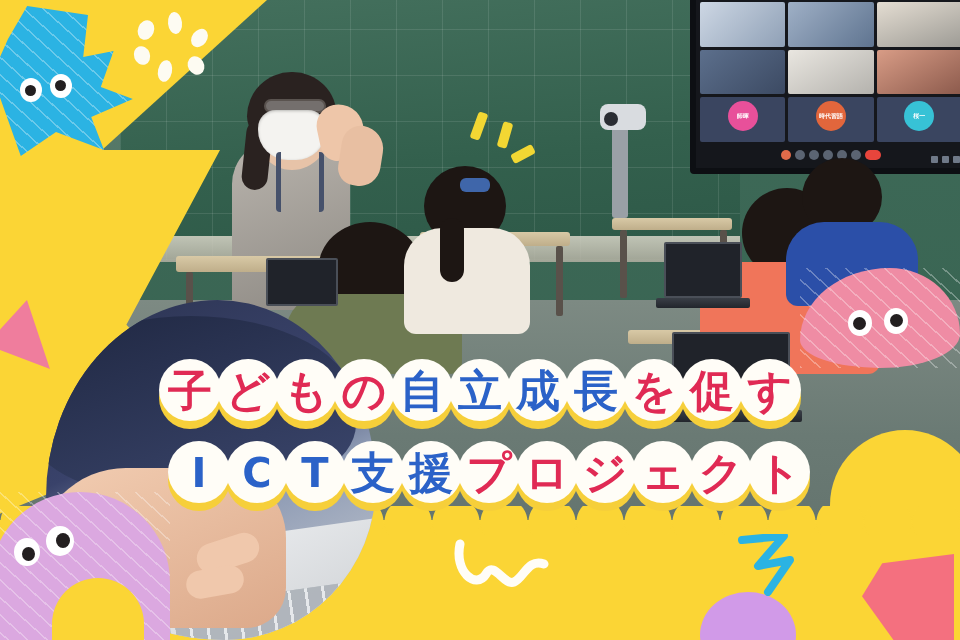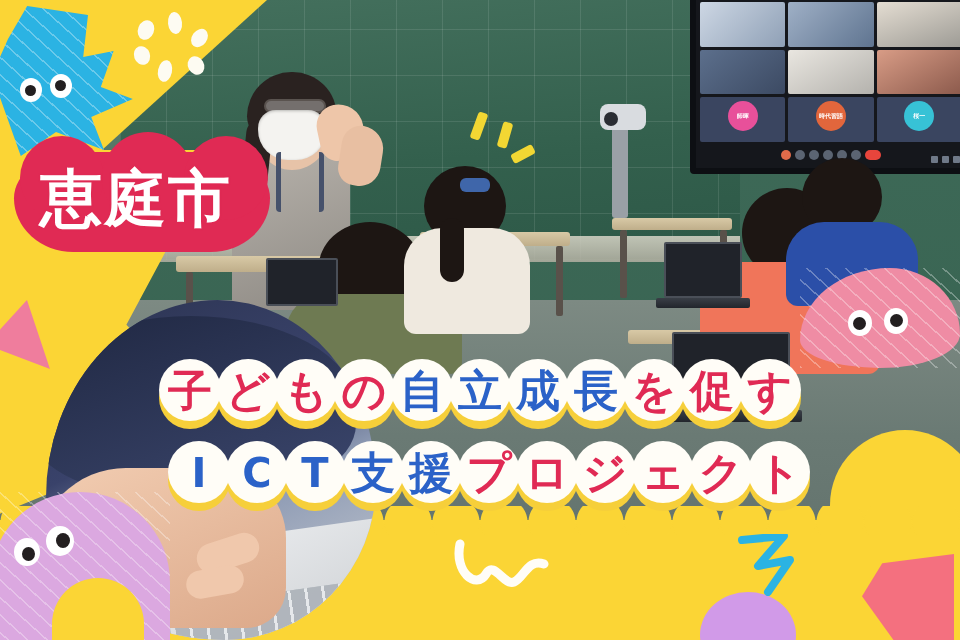--- a/index.html
+++ b/index.html
@@ -347,25 +347,20 @@
   <svg class="squiggle" viewBox="0 0 110 66">
     <path d="M8 6 C 2 34, 24 52, 34 36 C 42 22, 52 48, 62 44 C 72 40, 76 20, 92 26" fill="none" stroke="#fffdf7" stroke-width="9" stroke-linecap="round"></path>
   </svg>
 
   <svg class="zigzag" viewBox="0 0 82 62">
     <path d="M4 6 L46 2 L20 32 L52 26 L30 58" fill="none" stroke="#2bb3e3" stroke-width="8" stroke-linejoin="round" stroke-linecap="round"></path>
   </svg>
 
   <div class="pink-poly"></div>
 
-  <div class="badge">
-    <div class="badge-bg"></div>
-    <div class="badge-bg2"></div>
-    <div class="badge-text">恵庭市</div>
-  </div>
 
   <div class="headline">
     <div class="hl-line l1" id="hl1">
         <div class="hl-ch red">
           <span>子</span>
         </div>
         <div class="hl-ch red">
           <span>ど</span>
         </div>
         <div class="hl-ch red">

